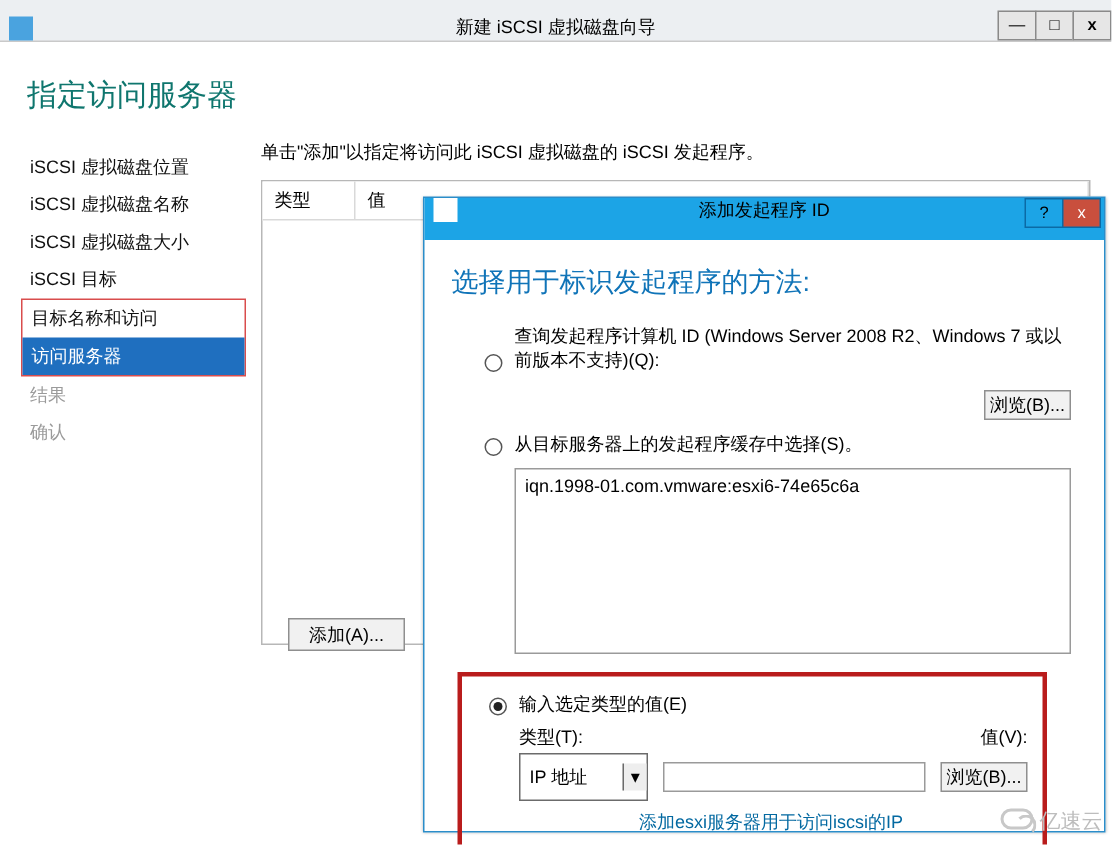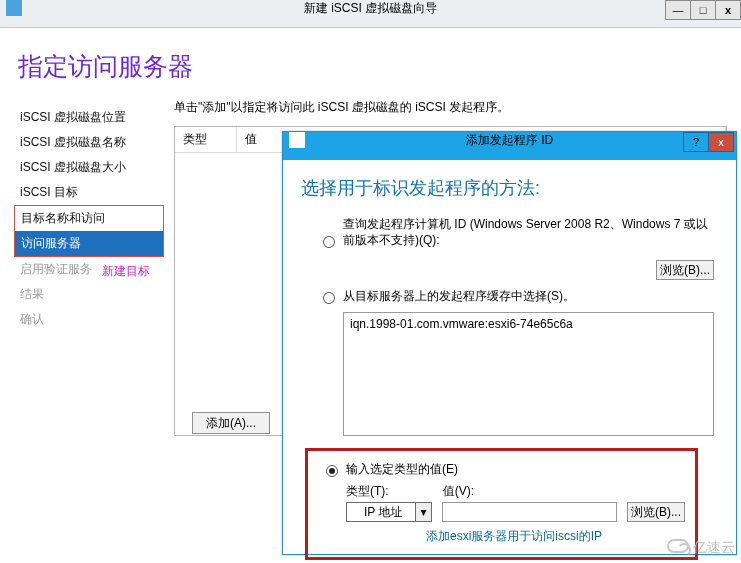--- a/index.html
+++ b/index.html
@@ -1,27 +1,27 @@
 <!DOCTYPE html>
 <html><head>
 <meta charset="utf-8">
 <style>
   * { box-sizing: border-box; font-family: "Microsoft YaHei", "Segoe UI", sans-serif; }
   body { margin: 0; background: #fff; width: 741px; height: 563px; overflow: hidden; position: relative; font-size: 12px; color: #000; }
 
   
   .wizard { position: absolute; left: 0; top: 0; width: 741px; height: 563px; background: #fff; }
-  .wizard-titlebar { height: 28px; background: #eceff2; display: flex; align-items: flex-start; border-bottom: 1px solid #c9c9c9; }
+  .wizard-titlebar { height: 28px; background: #eceff2; display: flex; align-items: flex-end; border-bottom: 1px solid #c9c9c9; }
   .wizard-icon { width: 16px; height: 16px; margin: 0 6px; background: #4aa3df; }
   .wizard-title { position: absolute; left: 50%; transform: translateX(-50%); font-size: 12px; }
   .winbtns { margin-left: auto; display: flex; }
   .winbtn { width: 26px; height: 20px; border: 1px solid #8a8a8a; margin-left: -1px; display: flex; align-items: center; justify-content: center; font-size: 11px; background: #e6e6e6; }
   .winbtn.close { font-weight: bold; }
 
-  .wizard-heading { font-size: 25px; color: #6d28d9; padding: 22px 0 16px 18px; }
+  .wizard-heading { font-size: 20px; color: #0f766e; padding: 22px 0 16px 18px; }
   .wizard-body { display: flex; padding: 0 14px; }
   .sidebar { width: 150px; padding-top: 6px; }
   .side-item { padding: 4px 6px; color: #111; }
   .side-item.selected { background: #1f6fbf; color: #ffffff; }
   .side-item.disabled { color: #9a9a9a; }
   .side-highlight { border: 1px solid #d94d4d; }
   .side-annot { color: #c526c5; font-size: 12px; padding-left: 4px; margin-top: 4px; }
 
   .content { flex: 1; padding-left: 10px; }
   .instr { font-size: 12px; margin-bottom: 10px; }
@@ -46,23 +46,23 @@
   .dlg-body { padding: 4px 22px 0 40px; font-size: 12px; }
   .opt-row { display: flex; align-items: flex-end; margin-bottom: 8px; }
   .radio { width: 12px; height: 12px; border: 1px solid #555; border-radius: 50%; margin-right: 8px; margin-top: 2px; flex-shrink: 0; position: relative; background: #fff; }
   .radio.checked::after { content: ""; position: absolute; left: 2px; top: 2px; width: 6px; height: 6px; background: #222; border-radius: 50%; }
   .opt-label { flex: 1; line-height: 16px; }
   .browse { float: right; width: 58px; height: 20px; border: 1px solid #8f8f8f; background: #f1f1f1; font-size: 12px; text-align: center; line-height: 18px; margin-top: 4px; }
   .listbox { clear: right; margin: 6px 0 12px 20px; height: 124px; border: 1px solid #9a9a9a; background: #fff; padding: 4px 6px; font-size: 12px; overflow: hidden; }
 
   .bottom-group { border: 3px solid #b91c1c; margin: 6px 16px 0 -18px; padding: 10px 10px 12px 18px; position: relative; }
   .bottom-group .opt-row { margin-bottom: 6px; }
-  .fieldrow { display: flex; align-items: center; margin-left: 20px; gap: 10px; }
+  .fieldrow { display: flex; align-items: center; margin-left: 20px; gap: 10px; justify-content: space-between; }
   .fld-label { font-size: 12px; }
-  .select { display: flex; align-items: center; border: 1px solid #6b6b6b; height: 20px; width: 86px; background: #fff; font-size: 12px; padding-left: 11px; }
+  .select { display: flex; align-items: center; border: 1px solid #6b6b6b; height: 32px; width: 86px; background: #fff; font-size: 12px; }
   .select span { flex: 1; padding: 0 6px; }
   .select .caret { width: 16px; border-left: 1px solid #6b6b6b; text-align: center; line-height: 18px; background: #eee; }
   .valinput { flex: 1; height: 20px; border: 1px solid #9a9a9a; background: #fff; }
   .browse2 { width: 58px; height: 20px; border: 1px solid #8f8f8f; background: #f1f1f1; font-size: 12px; text-align: center; line-height: 18px; }
   .annot2 { color: #0369a1; font-size: 12px; margin: 6px 0 0 100px; }
 
   
   .wm { position: absolute; right: 6px; bottom: 6px; font-size: 14px; color: #bdbdbd; display: flex; gap: 4px; }
   .wm-icon { width: 22px; height: 14px; border: 2px solid #c8c8c8; border-radius: 10px; position: relative; }
   .wm-icon::after { content: ""; position: absolute; right: -4px; top: 2px; width: 10px; height: 10px; border: 2px solid #c8c8c8; border-radius: 50%; border-left-color: transparent; border-bottom-color: transparent; }
@@ -85,24 +85,20 @@
 
   <div class="wizard-body">
     <div class="sidebar">
       <div class="side-item">iSCSI 虚拟磁盘位置</div>
       <div class="side-item">iSCSI 虚拟磁盘名称</div>
       <div class="side-item">iSCSI 虚拟磁盘大小</div>
       <div class="side-item">iSCSI 目标</div>
       <div class="side-highlight">
         <div class="side-item">目标名称和访问</div>
         <div class="side-item selected">访问服务器</div>
-      </div>
-      <div style="display:flex;align-items:center">
-        <div class="side-item disabled">启用验证服务</div>
-        <div class="side-annot">新建目标</div>
       </div>
       <div class="side-item disabled">结果</div>
       <div class="side-item disabled">确认</div>
     </div>
 
     <div class="content">
       <div class="instr">单击"添加"以指定将访问此 iSCSI 虚拟磁盘的 iSCSI 发起程序。</div>
       <div class="panel">
         <div class="panel-head">
           <div class="col1">类型</div>

